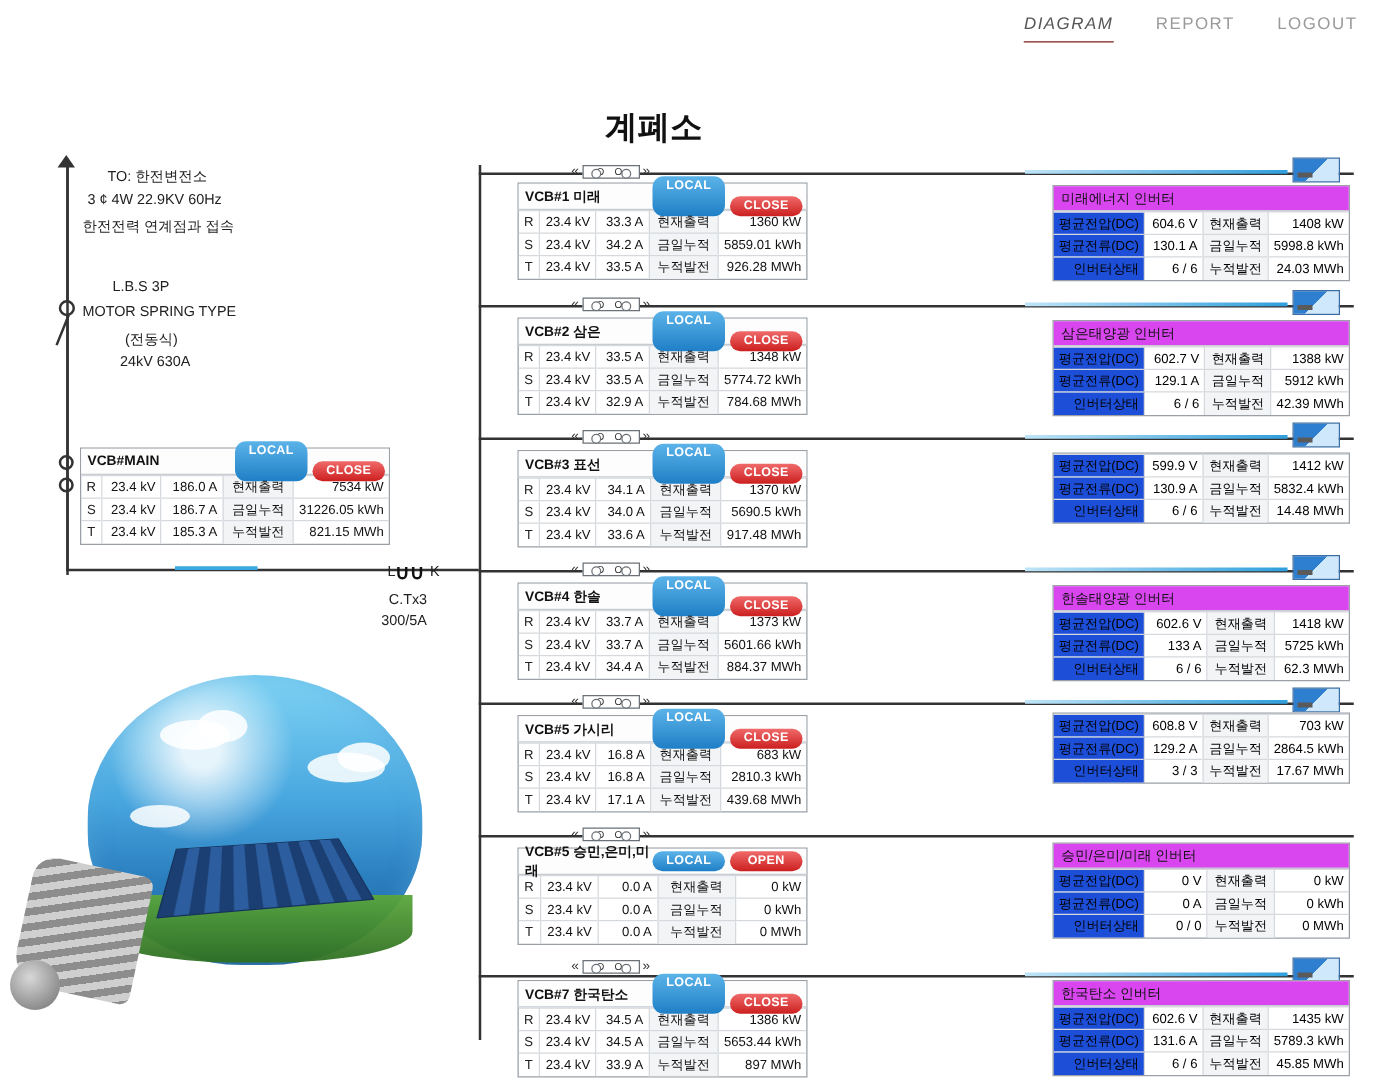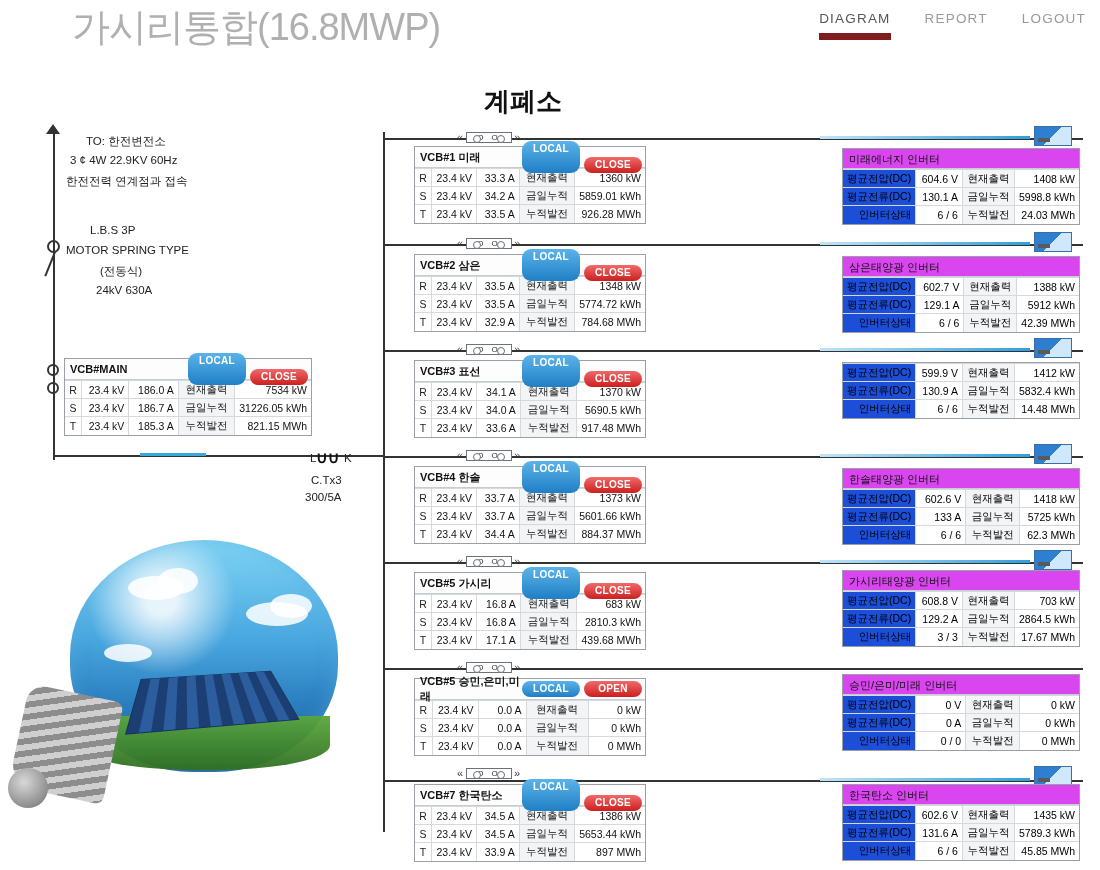--- a/index.html
+++ b/index.html
@@ -17,21 +17,21 @@
     position: absolute; left: 72px; top: 2px;
     font-size: 38px; color: #b0b0b0; font-weight: normal;
     letter-spacing: -1px;
     white-space: nowrap;
   }
   .topnav { position: absolute; right: 14px; top: 11px; display: flex; gap: 34px; }
   .topnav .navitem {
     font-size: 13.5px; letter-spacing: 1.2px; color: #9a9a9a;
     padding-bottom: 7px;
   }
-  .topnav .navitem.active { color: #555; border-bottom: 7px solid #7f1d1d; }
+  .topnav .navitem.active { color: #555; border-bottom: 1px solid #7f1d1d; font-style: italic; }
 
   .section-title {
     position: absolute; left: 484px; top: 84px;
     font-size: 26px; font-weight: bold; color: #111;
   }
 
   
   .diagram-left { position: absolute; left: 0; top: 120px; width: 400px; height: 400px; }
   .lbl { position: absolute; font-size: 11.5px; color: #222; white-space: nowrap; }
 
@@ -176,21 +176,20 @@
     border-radius: 50%;
   }
 
   .ct-sym { position: absolute; font-size: 16px; color: #111; font-weight: bold;}
 </style>
 </head>
 <body>
 
 <div id="root">
 
-  <div class="page-title">가시리통합(16.8MWP)</div>
 
   <div class="topnav">
     <div class="navitem active">DIAGRAM</div>
     <div class="navitem">REPORT</div>
     <div class="navitem">LOGOUT</div>
   </div>
 
   <div class="section-title">계폐소</div>
 
   <div class="diagram-left">
@@ -576,21 +575,20 @@
         <td class="c-v">23.4 kV</td>
         <td class="c-a">17.1 A</td>
         <td class="c-lab">누적발전</td>
         <td class="c-val">439.68 MWh</td>
       </tr>
     </tbody>
       </table>
   </div>
 
   <div class="inv" style="left:842px; top:570px;">
-    <div class="inv-head">가시리태양광 인버터</div>
     <table>
       <tbody>
           <tr>
         <td class="i-lab">평균전압(DC)</td>
         <td class="i-val">608.8 V</td>
         <td class="i-lab2">현재출력</td>
         <td class="i-val2">703 kW</td>
       </tr>
       <tr>
         <td class="i-lab">평균전류(DC)</td>

